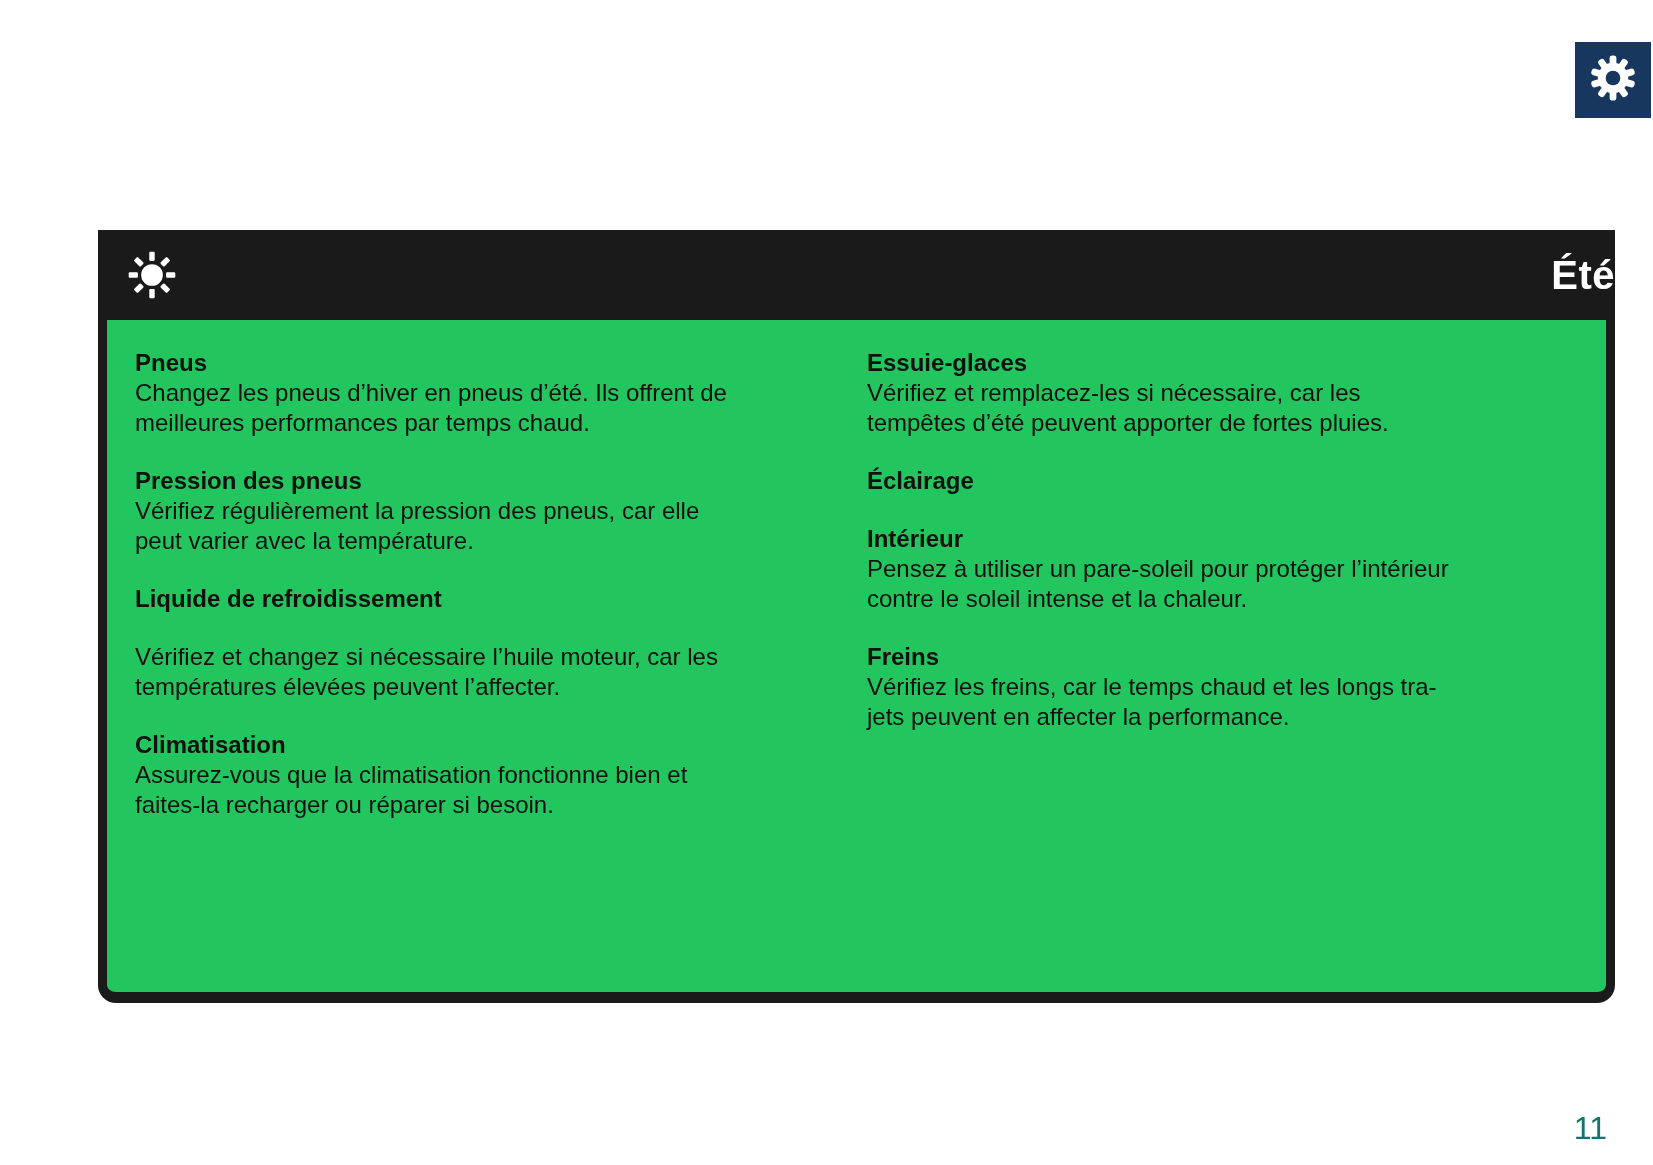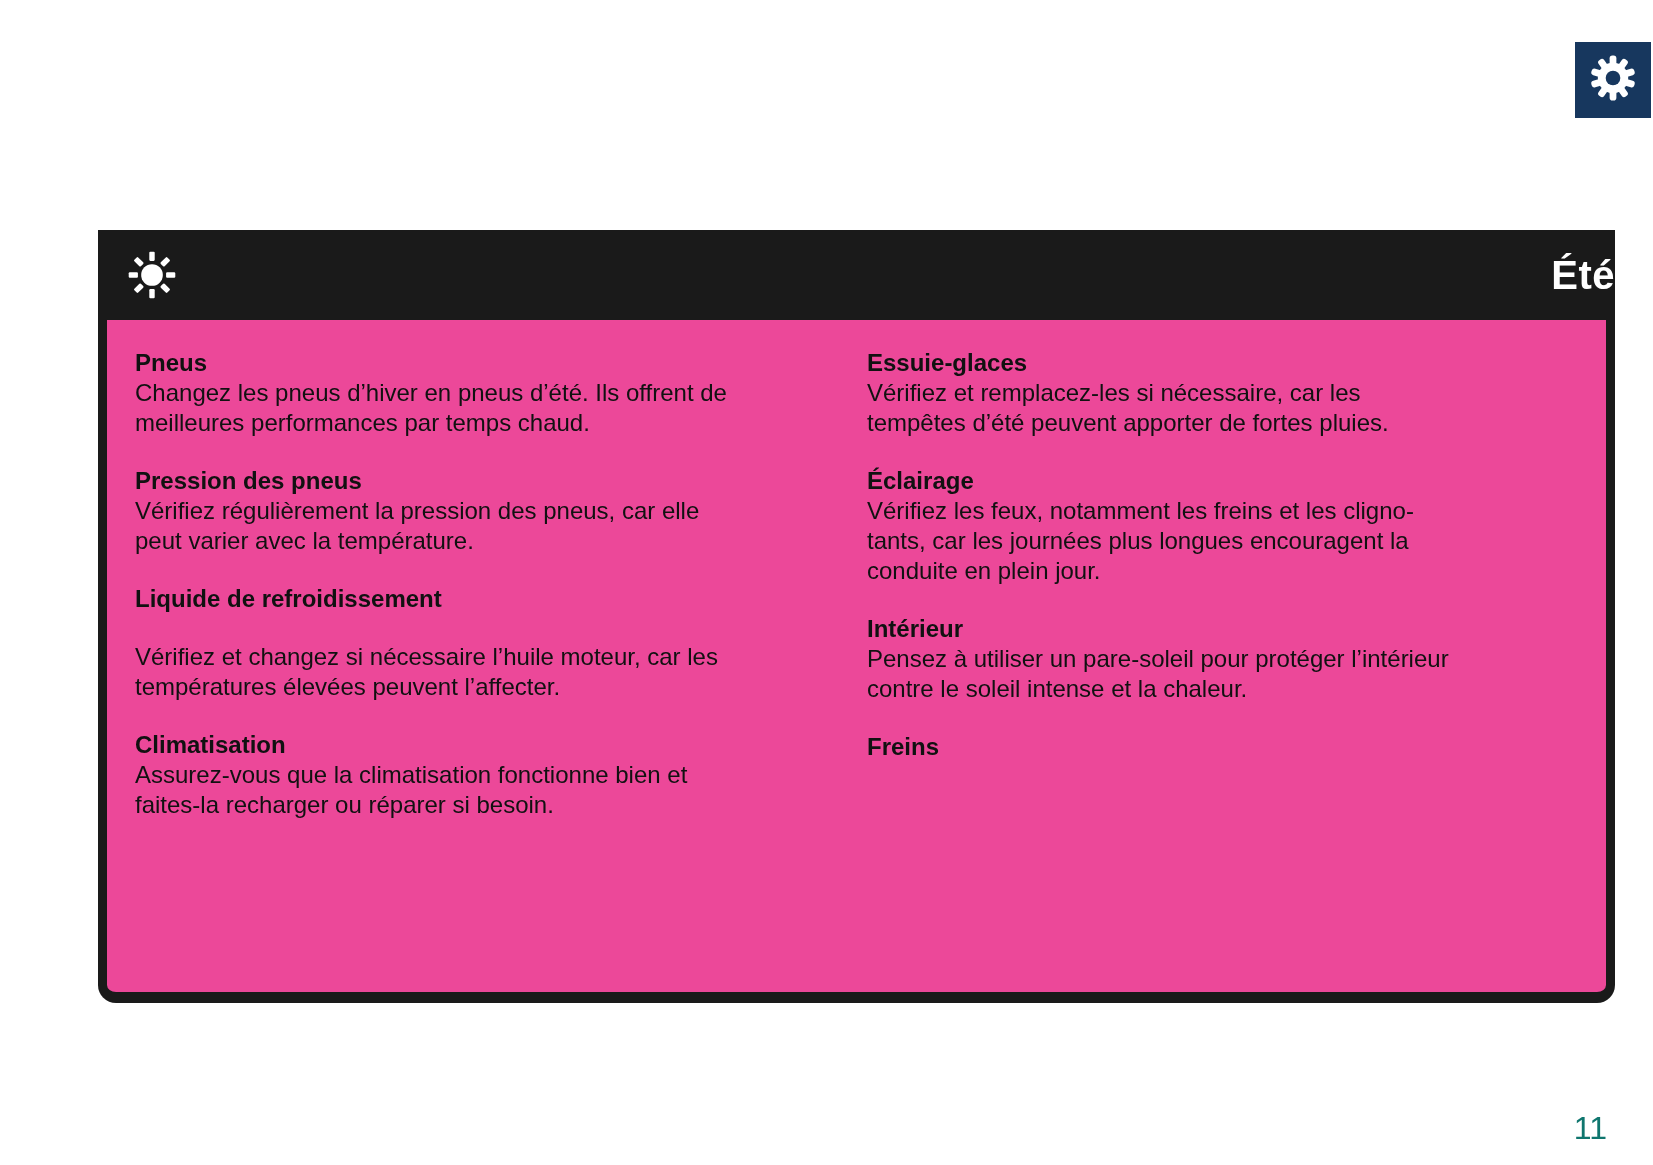--- a/index.html
+++ b/index.html
@@ -45,21 +45,21 @@
   }
   .sun-wrap {
     position: absolute;
     left: 26px; top: 50%;
     transform: translateY(-50%);
     width: 56px; height: 56px;
     display: flex; align-items: center; justify-content: center;
   }
   .panel-body {
     height: 683px;
-    background: #ec4899;
+    background: #22c55e;
     border: 9px solid #1A1A1A;
     border-top: none;
     border-bottom-width: 11px;
     border-radius: 0 0 18px 18px;
     padding: 28px 28px 0 28px;
     display: flex;
   }
   .col-left  { width: 700px; margin-right: 32px; }
   .col-right { flex: 1; }
 
@@ -158,31 +158,30 @@
       </div>
 
       <div class="col-right">
         <section class="tip">
           <h3>Essuie-glaces</h3>
           <p>Vérifiez et remplacez-les si nécessaire, car les
 tempêtes d’été peuvent apporter de fortes pluies.</p>
         </section>
         <section class="tip">
           <h3>Éclairage</h3>
-          <p>Vérifiez les feux, notamment les freins et les cligno-
-tants, car les journées plus longues encouragent la
-conduite en plein jour.</p>
         </section>
         <section class="tip">
           <h3>Intérieur</h3>
           <p>Pensez à utiliser un pare-soleil pour protéger l’intérieur
 contre le soleil intense et la chaleur.</p>
         </section>
         <section class="tip">
           <h3>Freins</h3>
+          <p>Vérifiez les freins, car le temps chaud et les longs tra-
+jets peuvent en affecter la performance.</p>
         </section>
       </div>
 
     </div>
   </div>
 
   <div class="page-number">11</div>
 
 </div>
 

